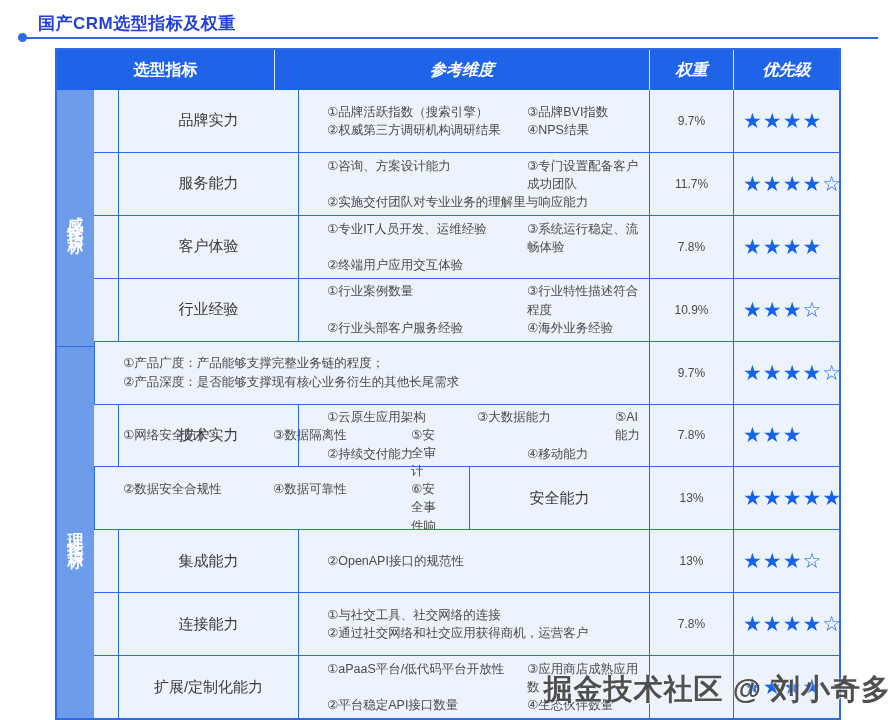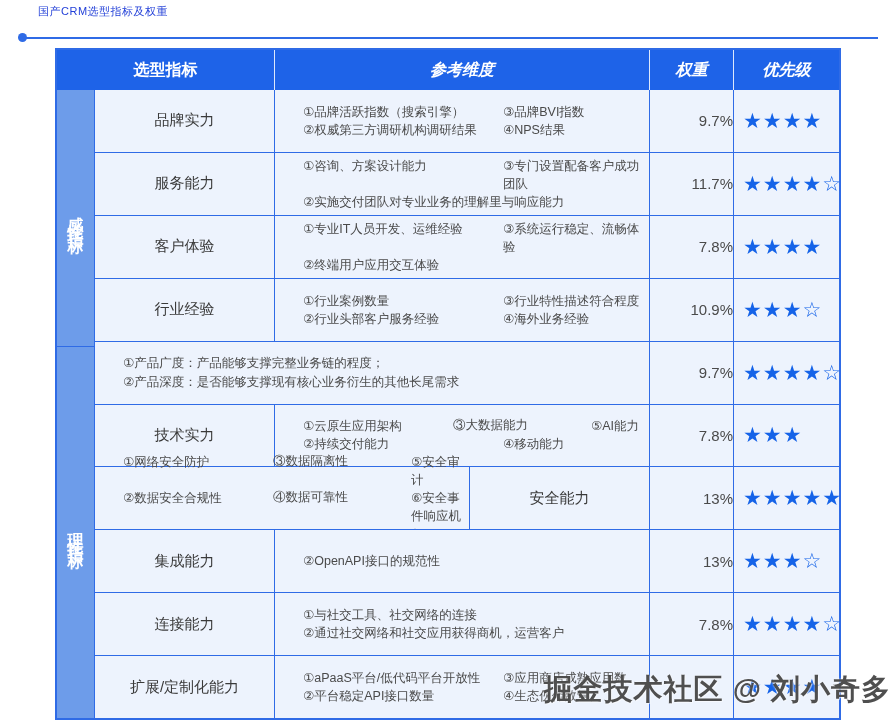--- a/index.html
+++ b/index.html
@@ -2,22 +2,22 @@
 <html style="--title-blue: #2340d8; --header-blue: #1e63e8; --group-blue: #6d9cea; --cell-bg: #edf3fd; --border-blue: #2f6be6; --star-blue: #1563e8;"><head>
 <meta charset="utf-8">
 <style>
   html,body{margin:0;padding:0;}
   body{
     width:891px;height:720px;position:relative;overflow:hidden;
     background:#ffffff;
     font-family:"Liberation Sans","DejaVu Sans",sans-serif;
   }
   .page-title{
-    position:absolute;left:38px;top:4px;
-    font-size:11px;font-weight:normal;color:var(--title-blue,#2340d8);
+    position:absolute;left:38px;top:12px;
+    font-size:17px;font-weight:bold;color:var(--title-blue,#2340d8);
     letter-spacing:0.5px;
   }
   .title-line{
     position:absolute;left:22px;top:37px;width:856px;height:2px;
     background:var(--border-blue,#2f6be6);
   }
   .title-dot{
     position:absolute;left:18px;top:33px;width:9px;height:9px;border-radius:50%;
     background:var(--border-blue,#2f6be6);
   }
@@ -44,35 +44,35 @@
   .group-label{
     writing-mode:vertical-rl;text-orientation:upright;
     color:#ffffff;font-weight:bold;font-size:16px;letter-spacing:7px;line-height:1;
   }
   .rows-col{flex:1;display:flex;flex-direction:column;min-width:0;}
   .row{flex:1;display:flex;min-height:0;}
   .row + .row{border-top:1.5px solid var(--border-blue,#2f6be6);}
   .cell{box-sizing:border-box;border-left:1.5px solid var(--border-blue,#2f6be6);background:var(--cell-bg,#edf3fd);}
   .indicator{
     width:180px;flex:none;display:flex;align-items:center;justify-content:center;
-    font-size:15px;color:#3a3a3a;text-align:center;padding:0 6px;
+    font-size:15px;color:#3a3a3a;text-align:center;padding:0 6px;margin-left:24px;
   }
   .dims{
     flex:1;min-width:0;display:flex;flex-direction:column;justify-content:center;
     padding:3px 8px 3px 28px;font-size:12.5px;color:#4a4a4a;
   }
   .dim-line{display:flex;line-height:1.45;}
   .di{flex:none;}
   .dim-line .di:last-child{flex:1;min-width:0;}
   .cols2 .di:nth-child(1){width:200px;}
   .cols3 .di:nth-child(1){width:150px;}
-  .cols3 .di:nth-child(2){width:138px;font-family:Liberation Mono, monospace;}
+  .cols3 .di:nth-child(2){width:138px;}
   .weight{
-    width:84px;flex:none;display:flex;align-items:center;justify-content:flex-end;
-    font-size:15px;color:#4a4a4a;
+    width:84px;flex:none;display:flex;align-items:center;justify-content:center;
+    font-size:12px;color:#4a4a4a;
   }
   .priority{
     width:106px;flex:none;display:flex;align-items:center;
     padding-left:9px;font-size:21px;letter-spacing:1px;white-space:nowrap;
     color:var(--star-blue,#1563e8);
   }
   .watermark{
     position:absolute;right:0px;bottom:10px;
     font-size:29px;font-weight:bold;letter-spacing:1px;
     color:rgba(55,55,55,0.88);

